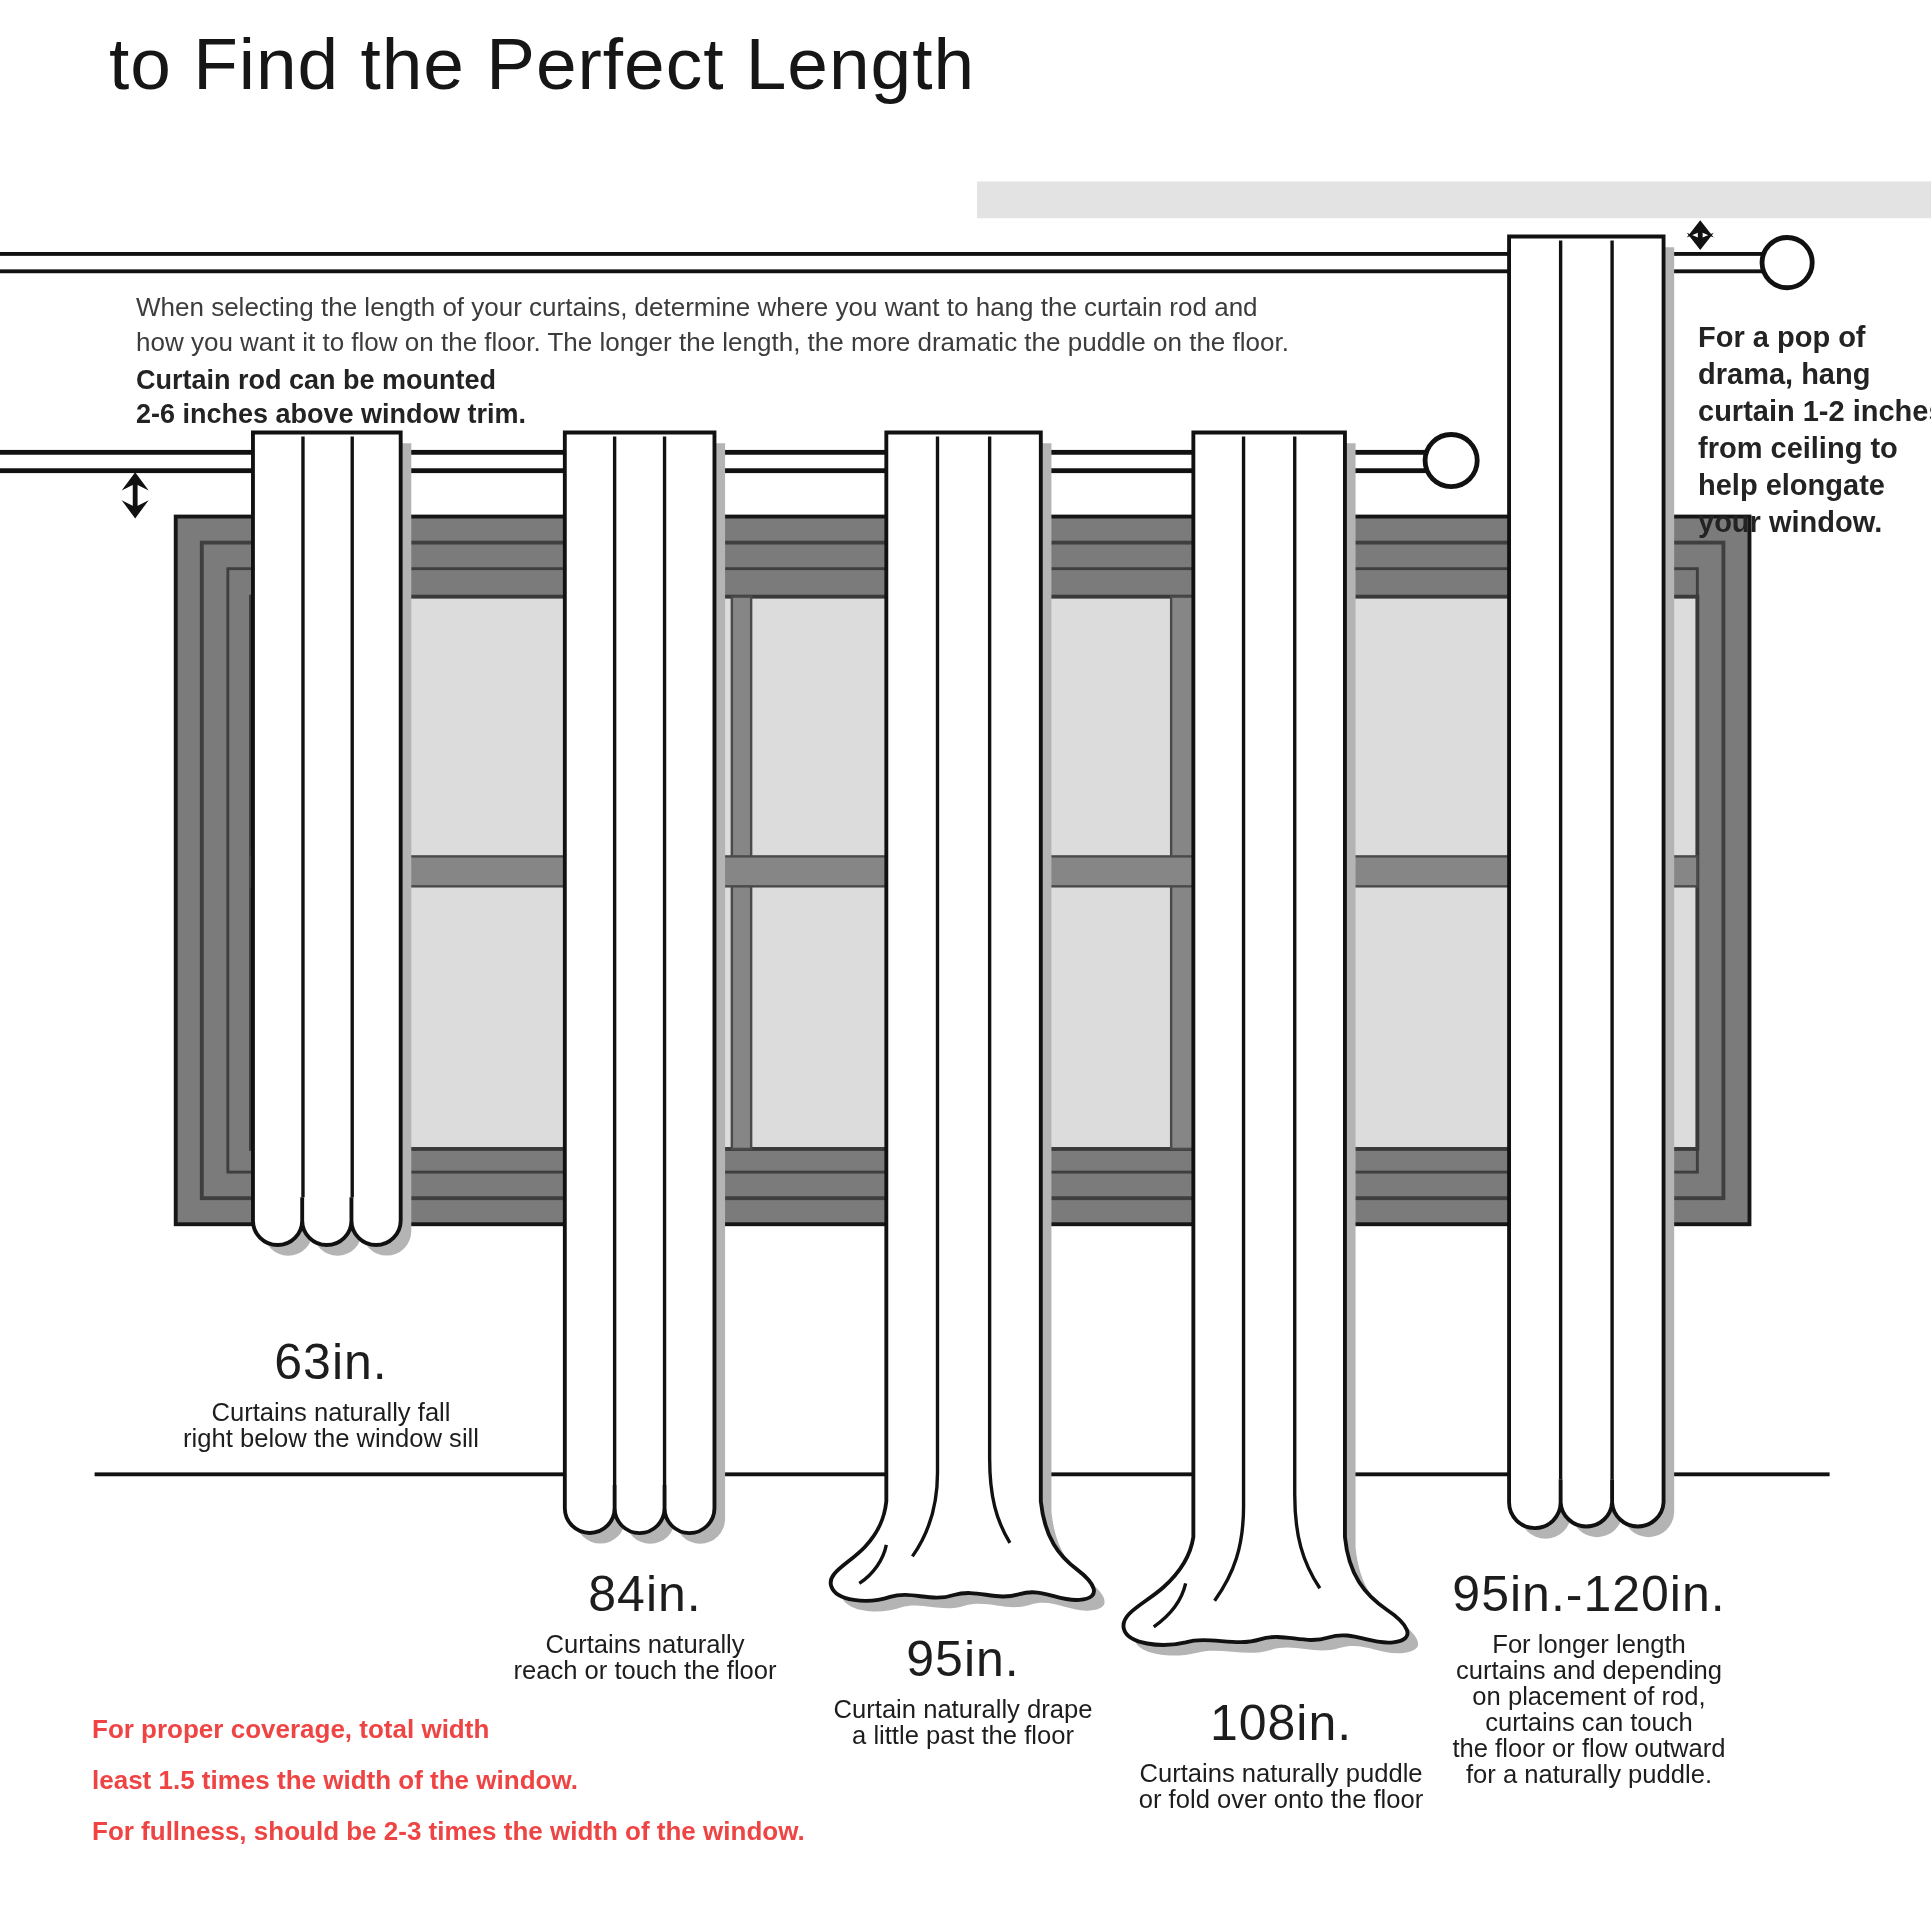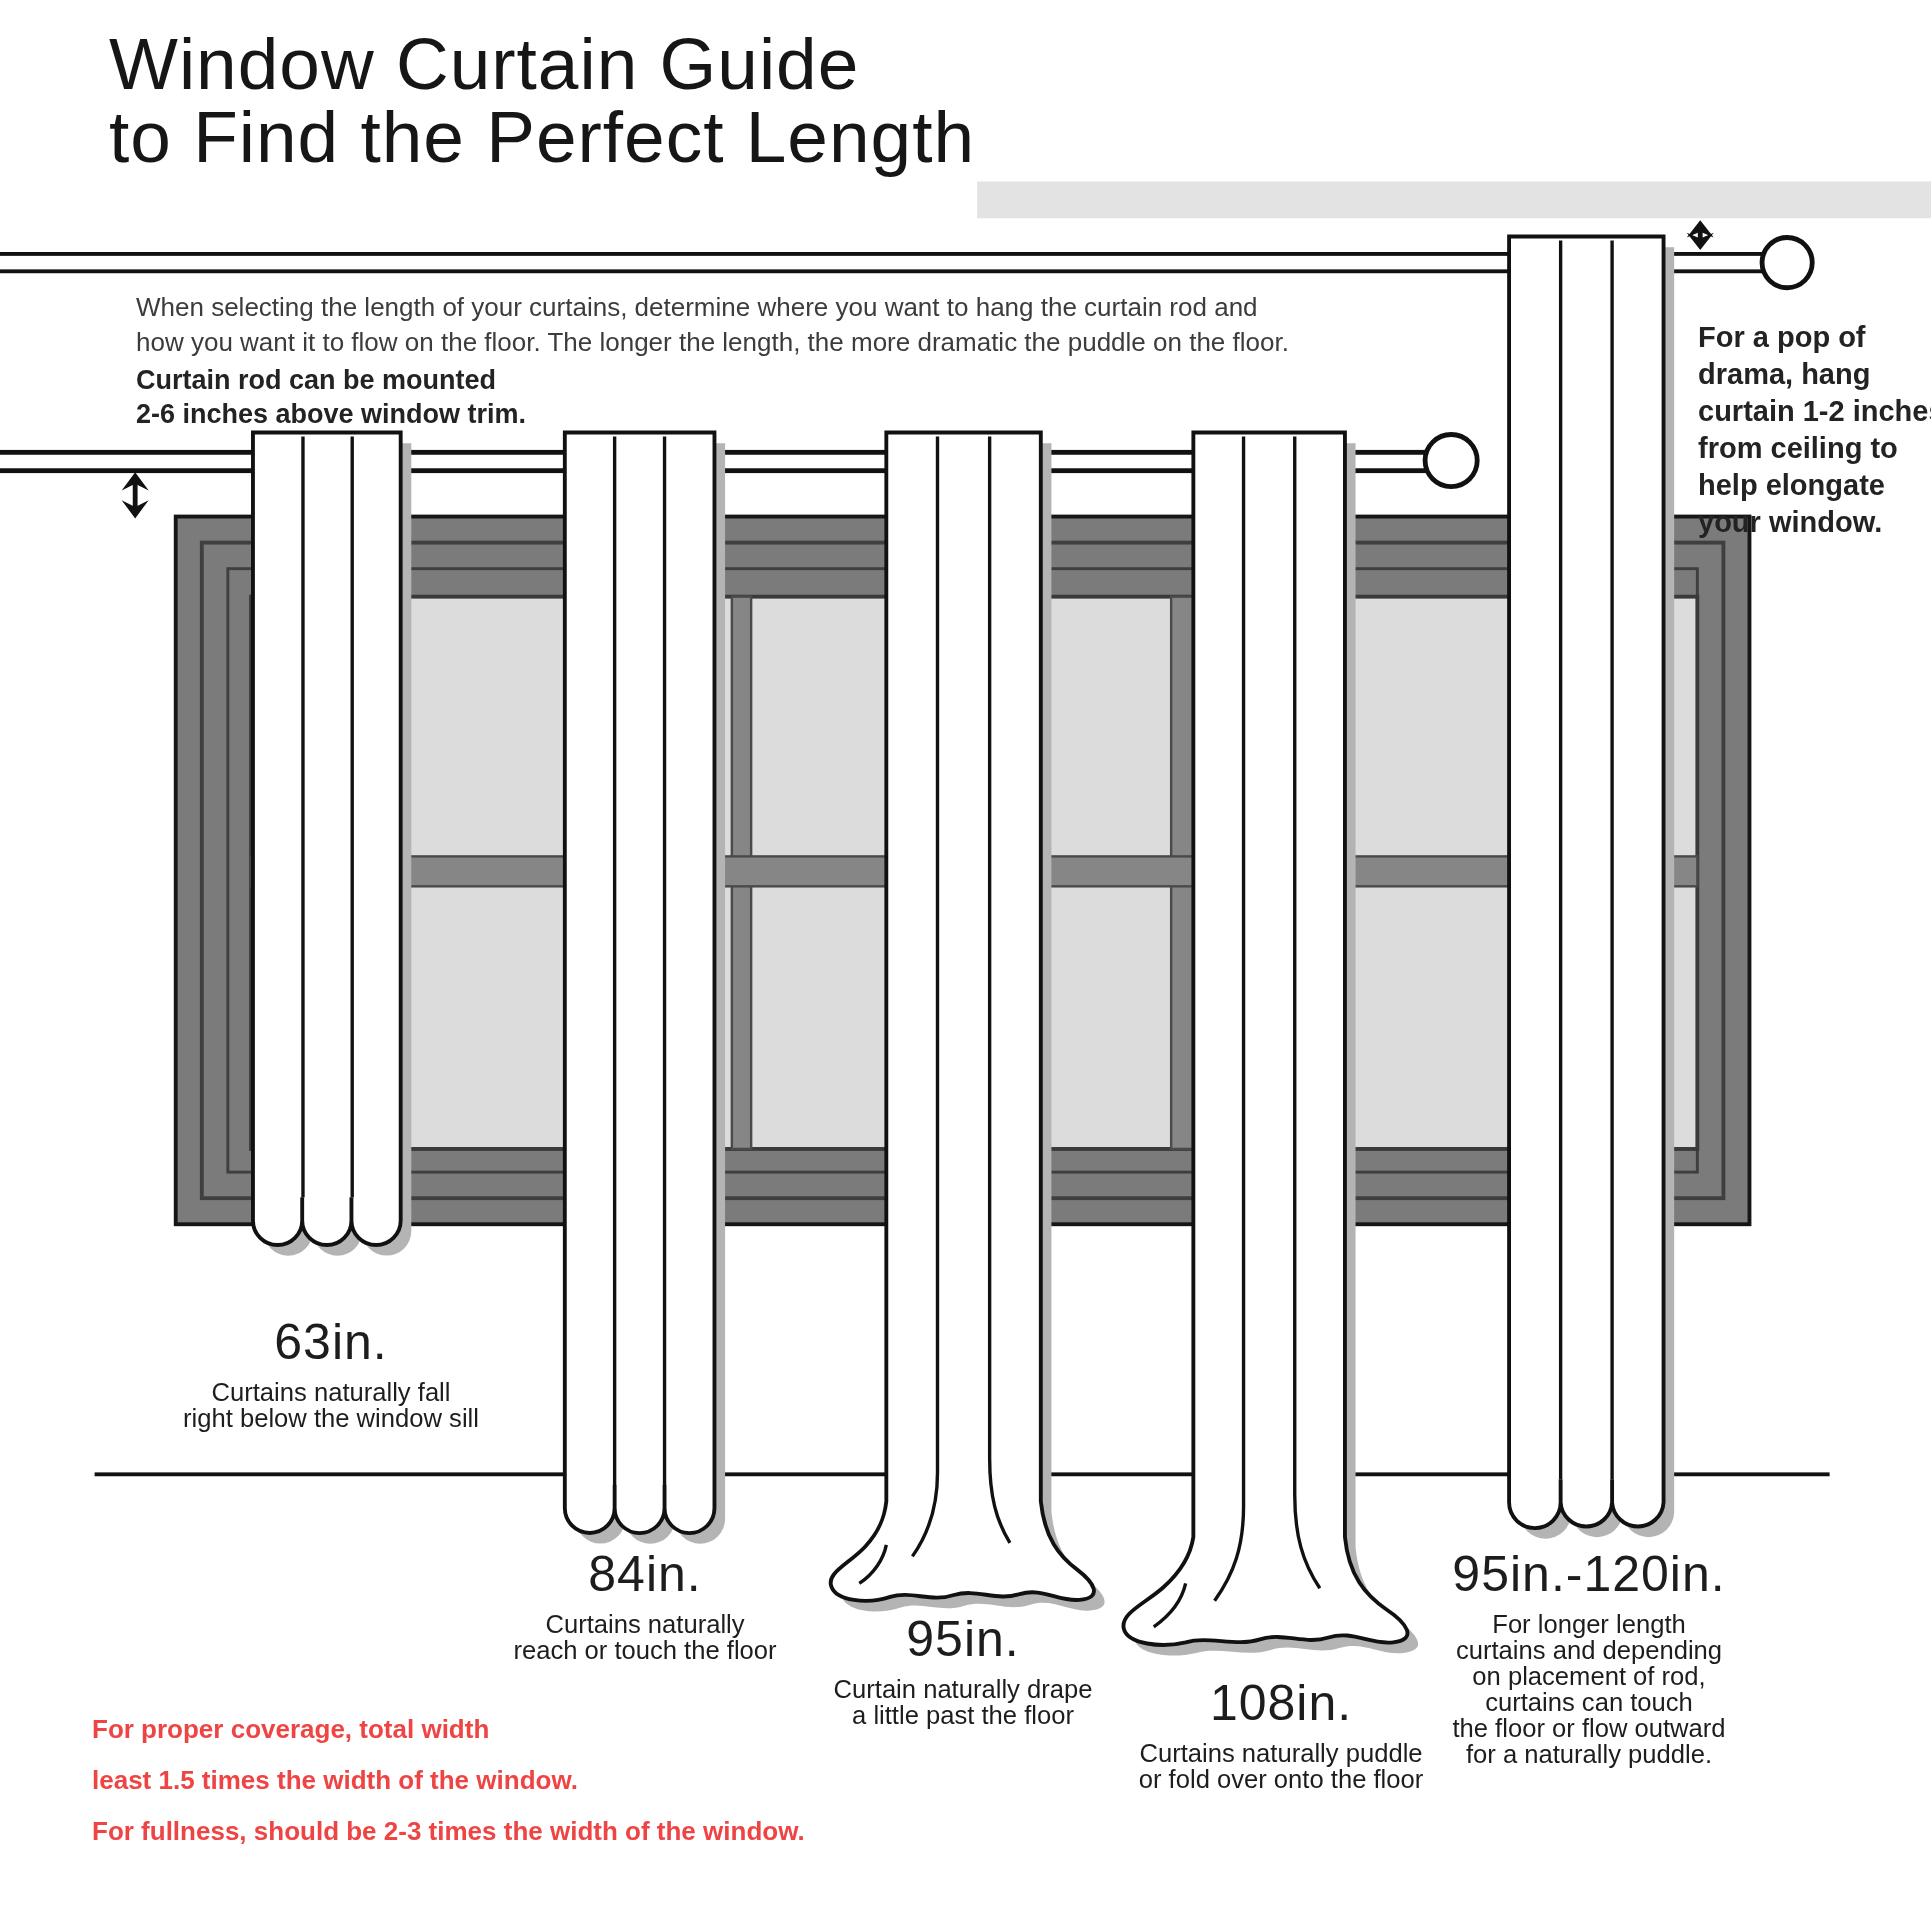--- a/index.html
+++ b/index.html
@@ -6,21 +6,21 @@
   #canvas{
     position:relative;width:1931px;height:1931px;overflow:hidden;background:#ffffff;
     font-family:"Liberation Sans", sans-serif;color:#1d1d1d;
   }
   #diagram{position:absolute;left:0;top:0;}
   .txt{position:absolute;white-space:nowrap;}
   .title{left:109px;top:27px;font-size:73px;line-height:73px;letter-spacing:1px;color:#161616;}
   .intro{left:136px;top:290px;font-size:26px;line-height:35px;color:#3c3c3c;}
   .rod-note{left:136px;top:363px;font-size:27px;line-height:34px;font-weight:bold;color:#232323;}
   .ceiling-note{left:1698px;top:319px;font-size:29px;line-height:37px;font-weight:bold;color:#232323;}
-  .size-group{position:absolute;text-align:center;transform:translateX(-50%);}
+  .size-group{position:absolute;text-align:center;transform:translateX(-50%);margin-top:20px;}
   .size-big{font-size:50px;color:#1d1d1d;letter-spacing:1px;white-space:nowrap;}
   .size-desc{font-size:25.6px;line-height:26px;color:#1d1d1d;white-space:nowrap;margin-top:7.7px;}
   .g63{left:331px;top:1313px;}
   .g84{left:645px;top:1545px;}
   .g95{left:963px;top:1610px;}
   .g108{left:1281px;top:1674px;}
   .g95120{left:1589px;top:1545px;}
   .coverage{left:92px;top:1704px;font-size:26px;line-height:51px;font-weight:bold;color:#ef4444;}
 </style>
 </head>
@@ -134,21 +134,20 @@
     </g>
 
     <g>
       <use href="#c95120" transform="translate(11,11)" fill="#b4b4b4" stroke="none"></use>
       <use href="#c95120" fill="#ffffff" stroke="#111111" stroke-width="4"></use>
       <path d="M1616.4,249 V1532 M1669.7,249 V1532" fill="none" stroke="#111111" stroke-width="3.5"></path>
     </g>
   </svg>
 
   <div class="txt title">
-    <div>Window Curtain Guide</div>
     <div>to Find the Perfect Length</div>
   </div>
 
   <div class="txt intro">
     <div>When selecting the length of your curtains, determine where you want to hang the curtain rod and</div>
     <div>how you want it to flow on the floor. The longer the length, the more dramatic the puddle on the floor.</div>
   </div>
 
   <div class="txt rod-note">
     <div>Curtain rod can be mounted</div>

